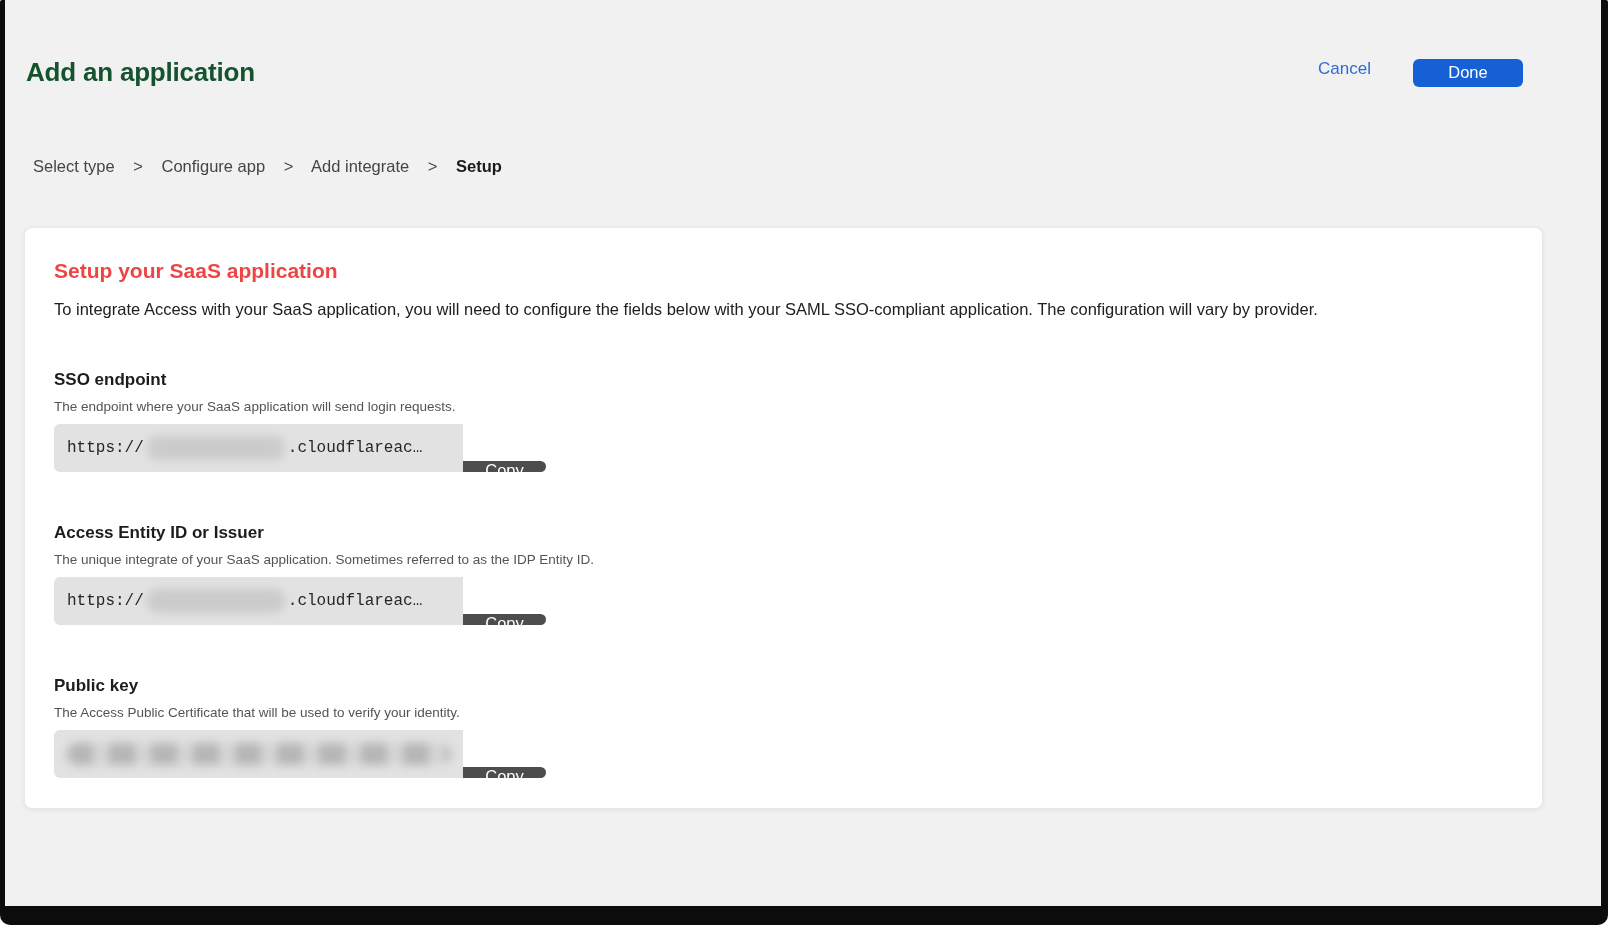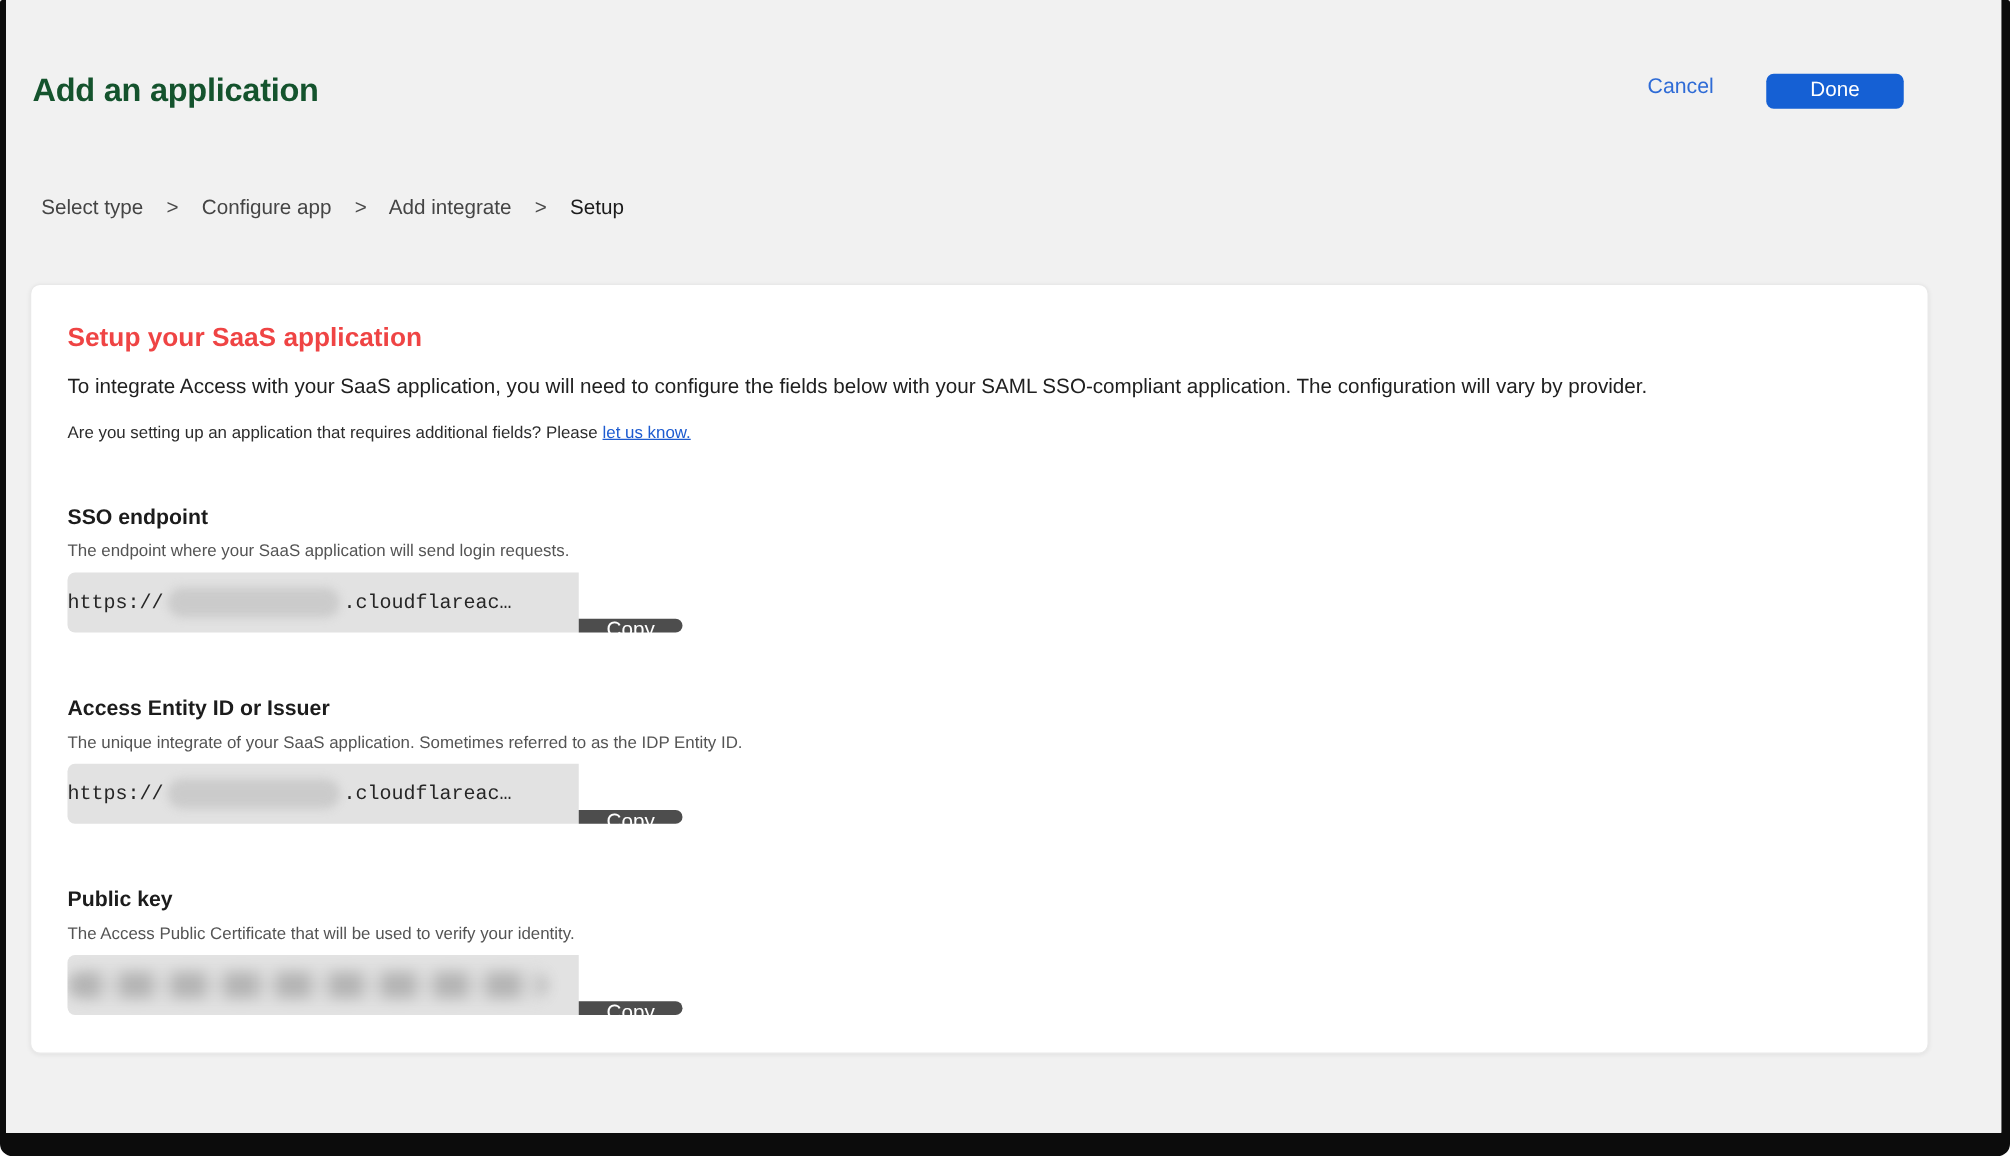--- a/index.html
+++ b/index.html
@@ -29,21 +29,21 @@
   .header-actions { display: flex; align-items: flex-start; }
   .cancel-link { color: #2e6bd6; font-size: 17px; margin-right: 42px; cursor: pointer; text-decoration: none; }
   .done-btn {
     background: #1560d4; color: #ffffff; border: none; border-radius: 6px;
     font-size: 16.5px; font-family: "Liberation Sans", sans-serif;
     width: 110px; height: 28px; cursor: pointer;
   }
 
   .breadcrumb { margin: 69px 0 0 28px; font-size: 16.5px; color: #454545; }
   .crumb { cursor: pointer; }
-  .crumb.active { font-weight: 400; color: #1b1b1b; margin-top: 36px; }
+  .crumb.active { font-weight: 700; color: #1b1b1b; margin-top: 36px; }
   .sep { margin: 0 14px; color: #4a4a4a; }
 
   .card {
     width: 1519px;
     margin: 51px 0 0 19px;
     background: #ffffff;
     border: 1px solid #e9e9e9;
     border-radius: 8px;
     box-shadow: 0 1px 4px rgba(0,0,0,0.07);
     padding: 31px 30px 30px 29px;
@@ -56,20 +56,21 @@
   .field-group { margin-top: 51px; }
   .field-label { font-size: 17px; font-weight: 700; color: #1c1c1c; }
   .field-desc { margin-top: 9px; font-size: 13.5px; color: #545454; }
 
   .copy-row { display: flex; margin-top: 10px; height: 48px; width: 492px; }
   .value-box {
     display: flex; align-items: center;
     width: 409px;
     background: #e2e2e2;
     border-radius: 6px 0 0 6px;
+    padding-left: 13px;
     font-family: "Liberation Mono", monospace;
     font-size: 16px; color: #262626;
     overflow: hidden; white-space: nowrap;
   }
   .copy-btn {
     width: 83px;
     background: #4d4d4d; color: #ffffff;
     border: none; border-radius: 0 6px 6px 0;
     font-size: 16.5px; font-family: "Liberation Sans", sans-serif;
     cursor: pointer;
@@ -112,23 +113,20 @@
       <span class="crumb">Configure app</span>
       <span class="sep">&gt;</span>
       <span class="crumb">Add integrate</span>
       <span class="sep">&gt;</span>
       <span class="crumb active">Setup</span>
     </nav>
 
     <section class="card">
       <h2 class="card-title">Setup your SaaS application</h2>
       <p class="intro">To integrate Access with your SaaS application, you will need to configure the fields below with your SAML SSO-compliant application. The configuration will vary by provider.</p>
-      <p class="note">
-        <span>Are you setting up an application that requires additional fields? Please</span><a class="note-link">let us know.</a>
-      </p>
 
       <div class="field-group">
         <h3 class="field-label">SSO endpoint</h3>
         <p class="field-desc">The endpoint where your SaaS application will send login requests.</p>
         <div class="copy-row">
           <div class="value-box">
             <span>https://</span>
             <span class="blur-blob"></span>
             <span>.cloudflareac…</span>
           </div>

